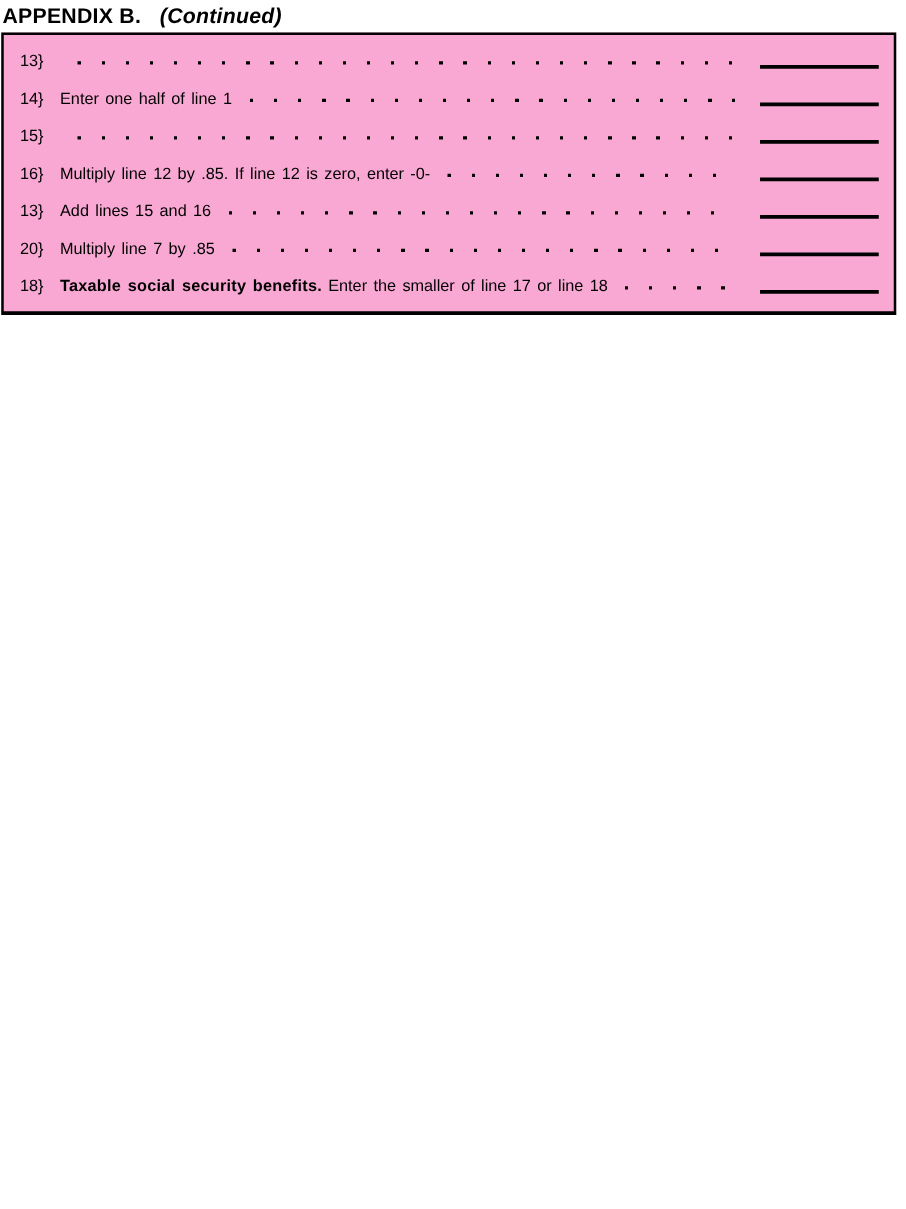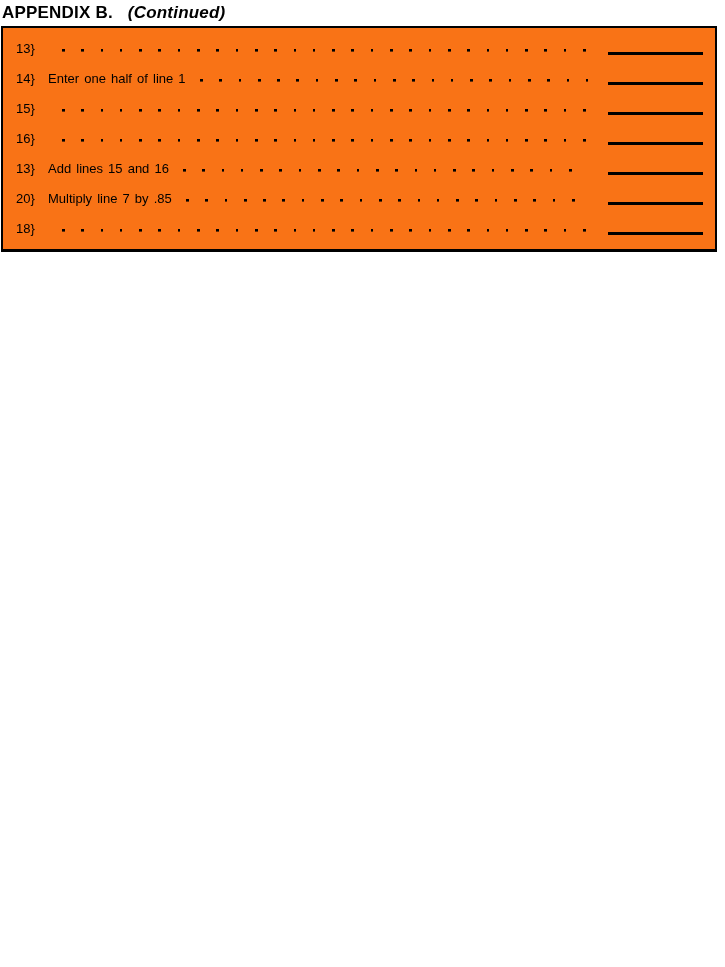--- a/index.html
+++ b/index.html
@@ -30,21 +30,21 @@
   }
   .worksheet-box {
     position: absolute;
     left: 1px;
     top: 26px;
     width: 716px;
     height: 226px;
     box-sizing: border-box;
     border: 2px solid #000000;
     border-bottom-width: 3px;
-    background: #f97316;
+    background: #f9a8d4;
   }
   .rows {
     padding: 5px 12px 0 13px;
   }
   .row {
     display: flex;
     align-items: center;
     height: 30px;
     font-size: 13px;
   }
@@ -107,38 +107,40 @@
     </div>
 
     <div class="row">
       <span class="num">15}</span>
       <span class="dots"></span>
       <span class="blank"></span>
     </div>
 
     <div class="row">
       <span class="num">16}</span>
+      <span class="label"><span class="label-bold"></span><span>Multiply line 12 by .85. If line 12 is zero, enter -0-</span></span>
       <span class="dots"></span>
       <span class="blank"></span>
     </div>
 
     <div class="row">
       <span class="num">13}</span>
       <span class="label"><span class="label-bold"></span><span>Add lines 15 and 16</span></span>
       <span class="dots"></span>
       <span class="blank"></span>
     </div>
 
     <div class="row">
       <span class="num">20}</span>
       <span class="label"><span class="label-bold"></span><span>Multiply line 7 by .85</span></span>
       <span class="dots"></span>
       <span class="blank"></span>
     </div>
 
     <div class="row">
       <span class="num">18}</span>
+      <span class="label"><span class="label-bold">Taxable social security benefits.</span><span>Enter the smaller of line 17 or line 18</span></span>
       <span class="dots"></span>
       <span class="blank"></span>
     </div>
 
   </div>
 </div>
 
 </body></html>

